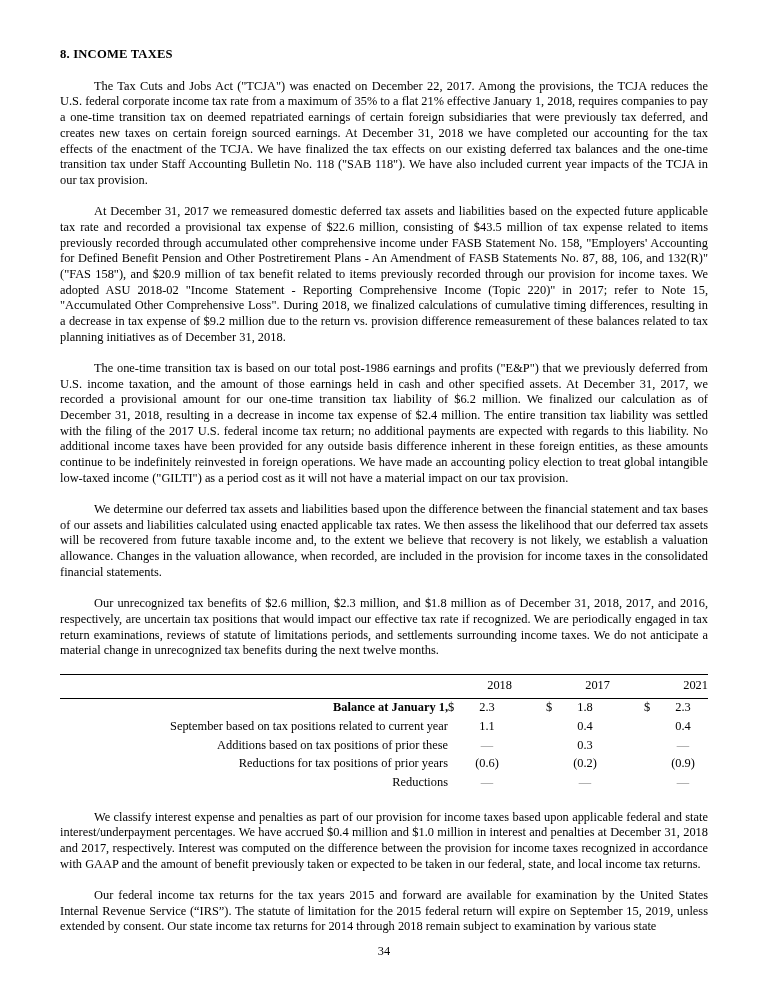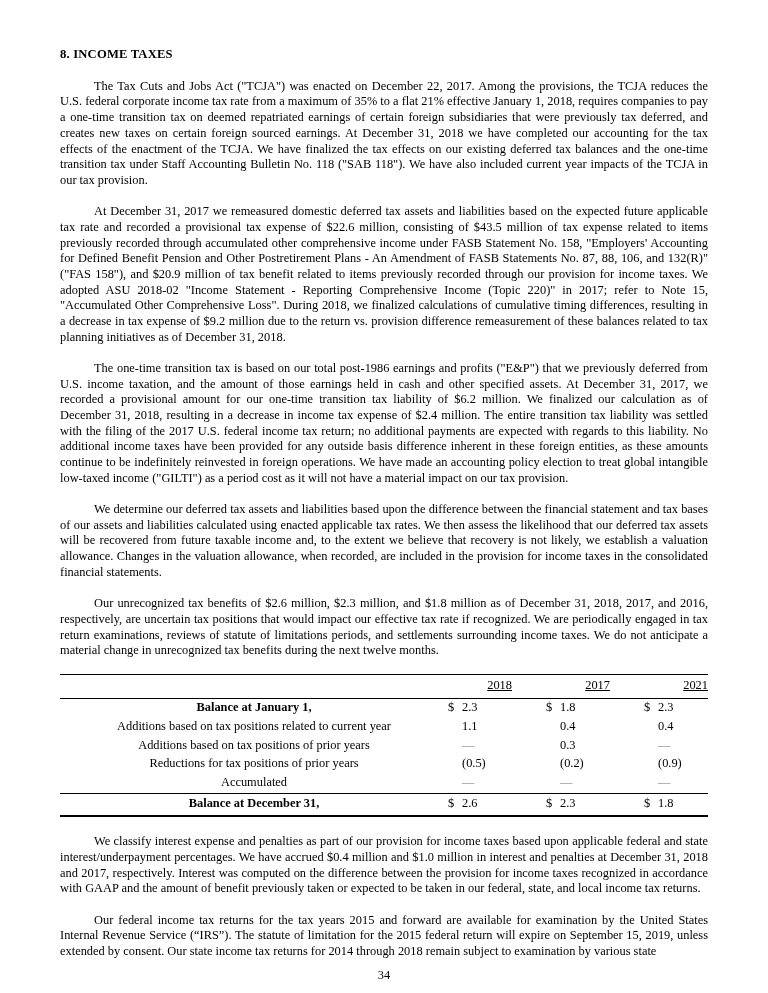--- a/index.html
+++ b/index.html
@@ -46,41 +46,40 @@
   }
   table.fin th, table.fin td {
     padding: 1px 0 2px 0;
     vertical-align: bottom;
     font-weight: normal;
   }
   table.fin thead th {
     border-top: 1.5px solid #000;
     border-bottom: 1px solid #000;
     padding: 3px 0 4px 0;
-    text-decoration: underline;
   }
   th.year {
     text-align: right;
   }
   td.lbl {
-    text-align: center;
+    text-align: right;
     padding-left: 2px;
   }
   col.c-label { width: 388px; }
   col.c-sym1  { width: 14px;  }
   col.c-val   { width: 50px;  }
   col.c-sym   { width: 48px;  }
   td.sym {
     text-align: left;
   }
   td.sym.gap {
     padding-left: 34px;
   }
   td.val {
-    text-align: left;
+    text-align: center;
     font-family: Liberation Serif, serif;
   }
   .y0 { font-weight: bold; }     
   tr.balance td.lbl { font-weight: bold; }
   tr.total td {
     border-top: 1px solid #000;
     border-bottom: 2.5px solid #000;
     padding: 2.5px 0 3.5px 0;
   }
   .dash { color: #8c8c8c; font-weight: normal; }
@@ -124,63 +123,54 @@
       <tr class="balance">
         <td class="lbl">Balance at January 1,</td>
         <td class="sym y0">$</td>
         <td class="val y0">2.3</td>
         <td class="sym gap">$</td>
         <td class="val">1.8</td>
         <td class="sym gap">$</td>
         <td class="val">2.3</td>
       </tr>
       <tr>
-        <td class="lbl">Additions based on tax positions related to current year</td>
+        <td class="lbl">September based on tax positions related to current year</td>
         <td class="sym y0"></td>
         <td class="val y0">1.1</td>
         <td class="sym gap"></td>
         <td class="val">0.4</td>
         <td class="sym gap"></td>
         <td class="val">0.4</td>
       </tr>
       <tr>
-        <td class="lbl">Additions based on tax positions of prior years</td>
+        <td class="lbl">Additions based on tax positions of prior these</td>
         <td class="sym y0"></td>
         <td class="val y0 dash">—</td>
         <td class="sym gap"></td>
         <td class="val">0.3</td>
         <td class="sym gap"></td>
         <td class="val dash">—</td>
       </tr>
       <tr>
         <td class="lbl">Reductions for tax positions of prior years</td>
         <td class="sym y0"></td>
-        <td class="val y0">(0.5)</td>
+        <td class="val y0">(0.6)</td>
         <td class="sym gap"></td>
         <td class="val">(0.2)</td>
         <td class="sym gap"></td>
         <td class="val">(0.9)</td>
       </tr>
       <tr>
-        <td class="lbl">Accumulated</td>
+        <td class="lbl">Reductions</td>
         <td class="sym y0"></td>
         <td class="val y0 dash">—</td>
         <td class="sym gap"></td>
         <td class="val dash">—</td>
         <td class="sym gap"></td>
         <td class="val dash">—</td>
-      </tr>
-      <tr class="balance total">
-        <td class="lbl">Balance at December 31,</td>
-        <td class="sym y0">$</td>
-        <td class="val y0">2.6</td>
-        <td class="sym gap">$</td>
-        <td class="val">2.3</td>
-        <td class="sym gap">$</td>
-        <td class="val">1.8</td>
       </tr>
     </tbody>
   </table>
 
   <p class="para">We classify interest expense and penalties as part of our provision for income taxes based upon applicable federal and state interest/underpayment percentages.  We have accrued $0.4 million and $1.0 million in interest and penalties at December 31, 2018 and 2017, respectively.  Interest was computed on the difference between the provision for income taxes recognized in accordance with GAAP and the amount of benefit previously taken or expected to be taken in our federal, state, and local income tax returns.</p>
   <p class="para">Our federal income tax returns for the tax years 2015 and forward are available for examination by the United States Internal Revenue Service (“IRS”).  The statute of limitation for the 2015 federal return will expire on September 15, 2019, unless extended by consent.  Our state income tax returns for 2014 through 2018 remain subject to examination by various state</p>
 
   <div class="page-number">34</div>
 
 </div>

